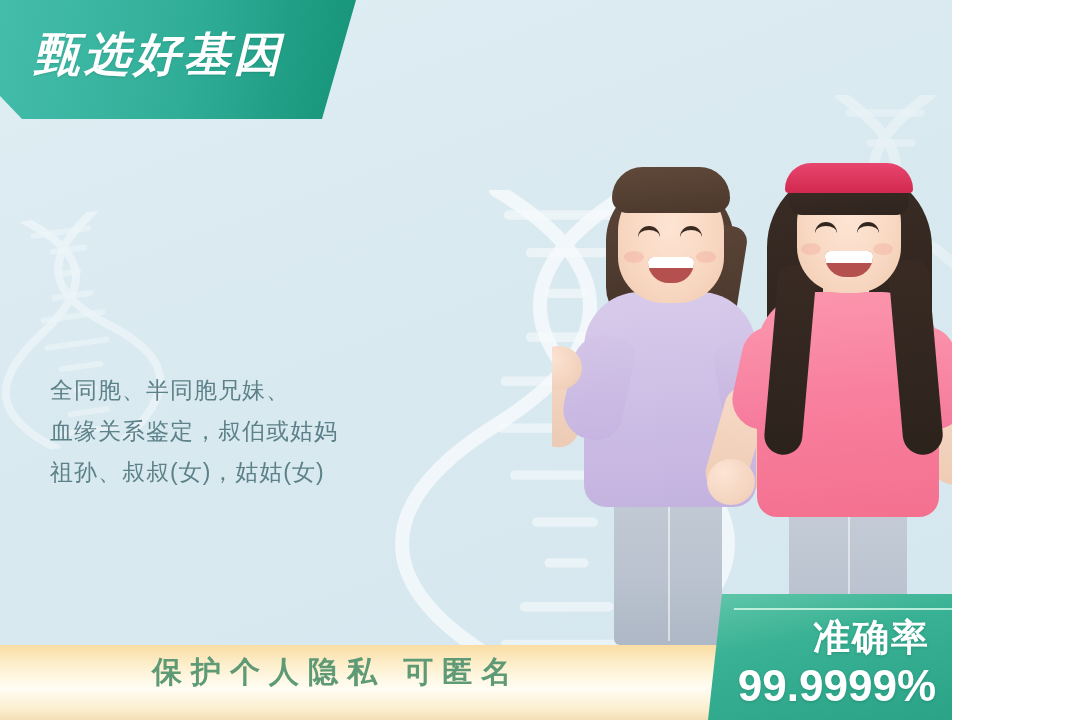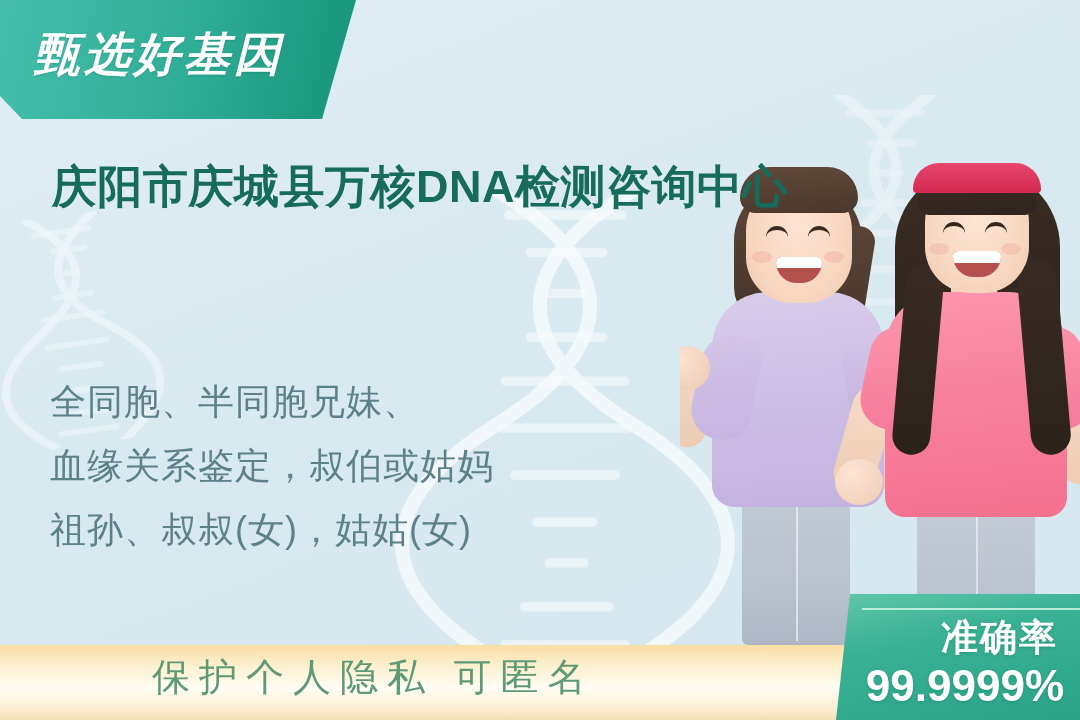--- a/index.html
+++ b/index.html
@@ -2,21 +2,21 @@
 <html lang="zh"><head>
 <meta charset="utf-8">
 <style>
   html,body{margin:0;padding:0;}
   body{
     width:1080px;height:720px;
     font-family:"Liberation Sans","DejaVu Sans",sans-serif;
     overflow:hidden;
   }
   #poster{
-    position:relative;width:1080px;height:720px;overflow:hidden;
+    position:relative;width:952px;height:720px;overflow:hidden;
     background:linear-gradient(160deg,#dfeef3 0%,#d9e9f0 45%,#d5e7ef 100%);
   }
 
   
   .dna{position:absolute;opacity:.55;pointer-events:none;}
   .dna svg{display:block;}
   #dna-left{left:-40px;top:215px;width:230px;height:230px;opacity:.45;transform:rotate(-8deg);}
   #dna-center{left:330px;top:190px;width:470px;height:470px;opacity:.80;}
   #dna-right{left:760px;top:95px;width:250px;height:300px;opacity:.40;}
 
@@ -219,33 +219,33 @@
   
   #headline{
     position:absolute;left:52px;top:158px;width:770px;
     font-size:45px;line-height:1.30;font-weight:700;
     color:#176b5a;letter-spacing:.5px;
   }
 
   
   #body-copy{
     position:absolute;left:50px;top:370px;width:520px;
-    font-size:36px;line-height:1.78;font-weight:300;
+    font-size:23px;line-height:1.78;font-weight:300;
     color:#5d8189;letter-spacing:1px;
   }
   #body-copy div{white-space:nowrap;}
 
   
   #bottom-bar{
     position:absolute;left:0;bottom:0;width:1080px;height:75px;
     background:linear-gradient(180deg,#f9dda4 0%,#fdf0cf 28%,#fffdf4 58%,#fbeccb 88%,#f3dfb5 100%);
   }
   #privacy-text{
     position:absolute;left:152px;top:652px;
-    font-size:38px;font-weight:400;color:#5f9a76;
+    font-size:30px;font-weight:700;color:#5f9a76;
     letter-spacing:9px;white-space:nowrap;
   }
 
   
   #accuracy-badge{
     position:absolute;right:0;bottom:0;width:264px;height:126px;
     background:linear-gradient(168deg,#63c8aa 0%,#39b194 38%,#2aa387 100%);
     clip-path:polygon(34px 0, 100% 0, 100% 100%, 20px 100%);
     border-top-left-radius:22px;
   }
@@ -377,21 +377,20 @@
       <div class="eyeL"></div>
       <div class="eyeR"></div>
       <div class="mouth"></div>
     </div>
 
   </div>
 
   <div id="logo-banner"></div>
   <div id="logo-text">甄选好基因</div>
 
-  <div id="headline">庆阳市庆城县万核DNA检测咨询中心</div>
 
   <div id="body-copy">
     <div>全同胞、半同胞兄妹、</div>
     <div>血缘关系鉴定，叔伯或姑妈</div>
     <div>祖孙、叔叔(女)，姑姑(女)</div>
   </div>
 
   <div id="bottom-bar"></div>
   <div id="privacy-text">保护个人隐私 可匿名</div>
 

